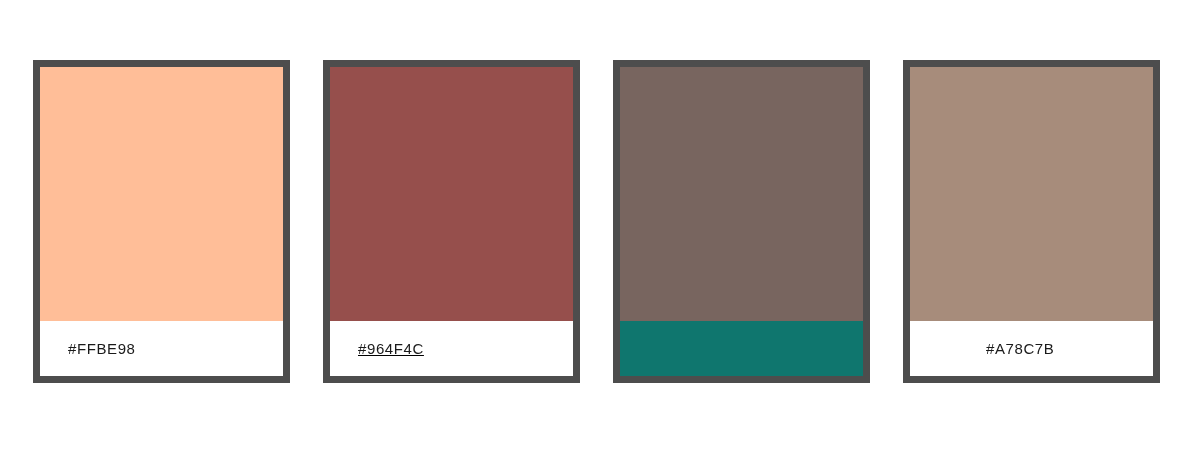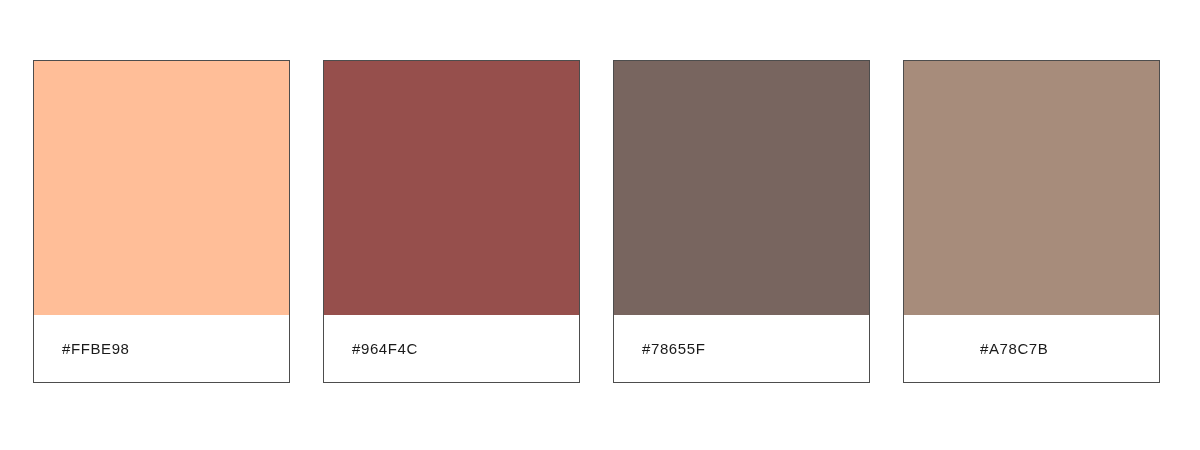--- a/index.html
+++ b/index.html
@@ -34,21 +34,21 @@
     flex-direction: row;
     align-items: flex-start;
     justify-content: flex-start;
     gap: 33px;
   }
 
   .swatch-card {
     width: 257px;
     height: 323px;
     box-sizing: border-box;
-    border: 1px solid #0ea5e9;
+    border: 7px solid #0ea5e9;
     background: #0f766e;
     display: flex;
     flex-direction: column;
     overflow: hidden;
   }
 
   .swatch-color {
     width: 100%;
     height: 254px;
     flex: 0 0 254px;
@@ -82,32 +82,29 @@
 <div class="palette">
   <div class="swatch-row">
 
     <div class="swatch-card" style="border-color: rgb(77, 77, 77);">
       <div class="swatch-color" style="background: rgb(255, 190, 152);"></div>
       <div class="swatch-label-area">
         <span class="swatch-hex" style="color: rgb(26, 26, 26);">#FFBE98</span>
       </div>
     </div>
 
-    <div class="swatch-card" style="border-color: rgb(77, 77, 77);">
+    <div class="swatch-card" style="border-color: rgb(77, 77, 77); text-decoration: underline;">
       <div class="swatch-color" style="background: rgb(150, 79, 76);"></div>
       <div class="swatch-label-area">
         <span class="swatch-hex" style="color: rgb(26, 26, 26);">#964F4C</span>
       </div>
     </div>
 
     <div class="swatch-card" style="border-color: rgb(77, 77, 77);">
       <div class="swatch-color" style="background: rgb(120, 101, 95);"></div>
-      <div class="swatch-label-area">
-        <span class="swatch-hex" style="color: rgb(26, 26, 26);">#78655F</span>
-      </div>
     </div>
 
     <div class="swatch-card" style="border-color: rgb(77, 77, 77);">
       <div class="swatch-color" style="background: rgb(167, 140, 123);"></div>
       <div class="swatch-label-area">
         <span class="swatch-hex" style="color: rgb(26, 26, 26); margin-left: 48px;">#A78C7B</span>
       </div>
     </div>
 
   </div>

